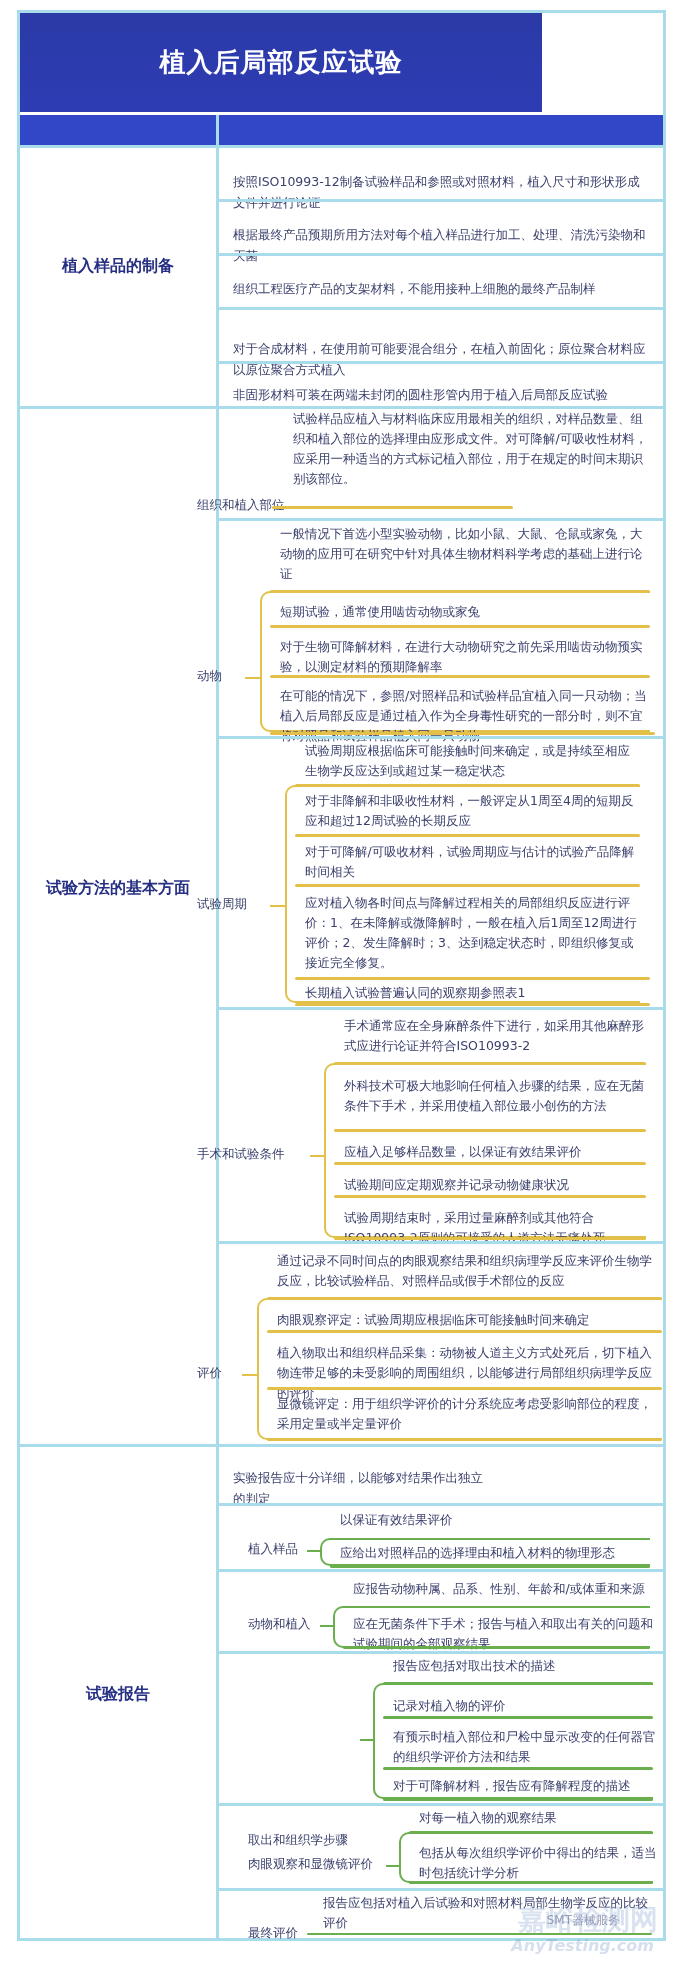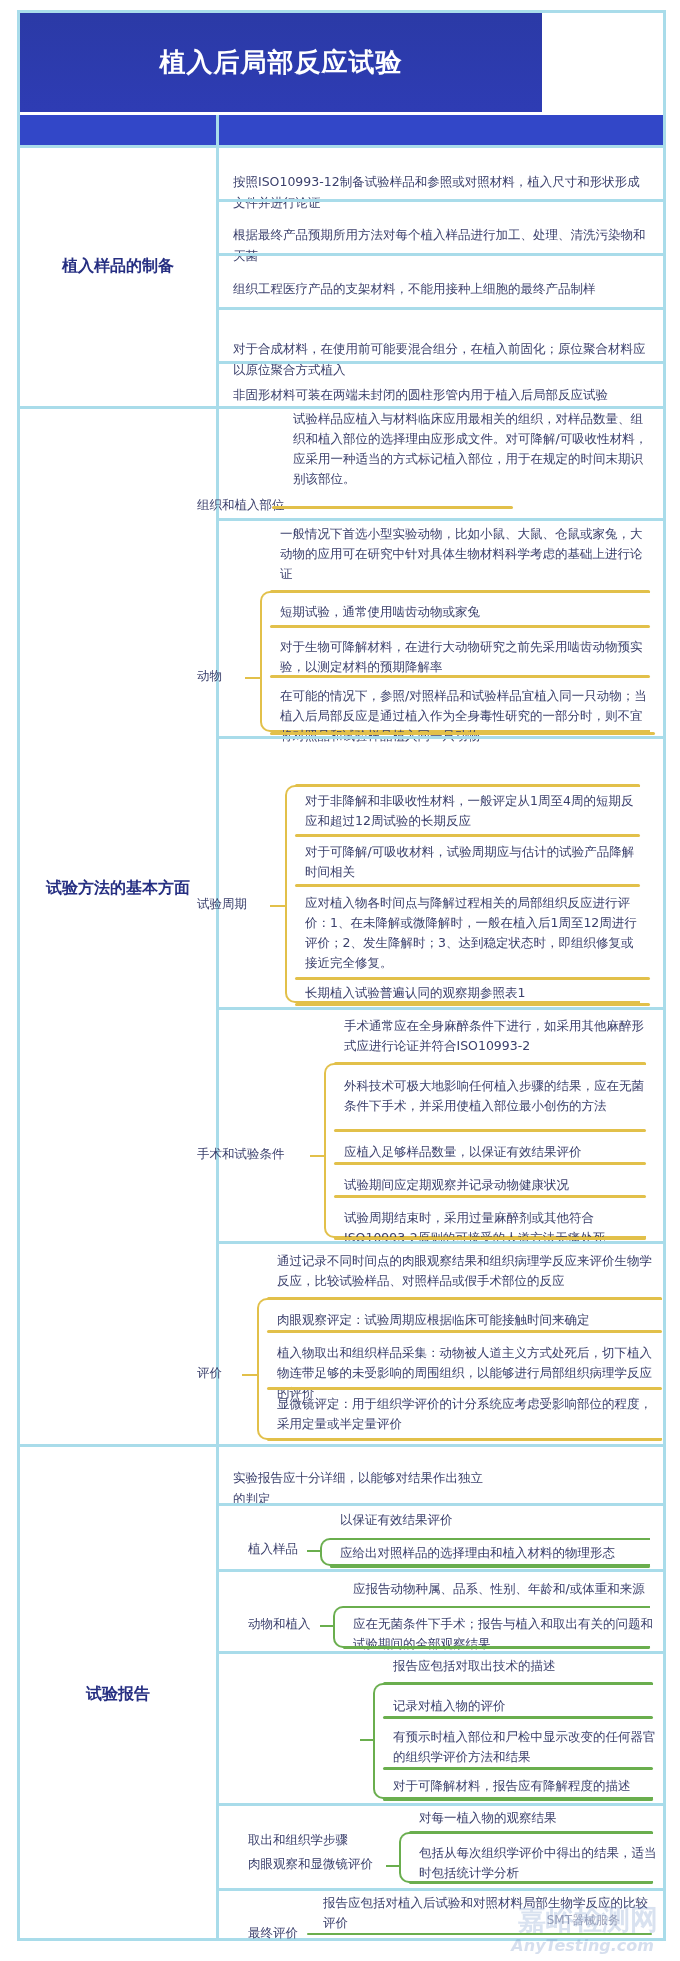--- a/index.html
+++ b/index.html
@@ -81,20 +81,21 @@
   <div class="uline yb" style="left:250px;top:612px;width:380px"></div>
   <div class="item" style="left:260px;top:624px;width:370px">对于生物可降解材料，在进行大动物研究之前先采用啮齿动物预实验，以测定材料的预期降解率</div>
   <div class="uline yb" style="left:250px;top:662px;width:380px"></div>
   <div class="item" style="left:260px;top:673px;width:370px">在可能的情况下，参照/对照样品和试验样品宜植入同一只动物；当植入后局部反应是通过植入作为全身毒性研究的一部分时，则不宜将对照品和试验样品植入同一只动物</div>
   <div class="uline yb" style="left:250px;top:719px;width:385px"></div>
   <div class="hline" style="left:199px;top:723px;width:444px"></div>
 
   <div class="sub-label" style="left:177px;top:883px">试验周期</div>
   <div class="stem yb" style="left:250px;top:892px;width:15px"></div>
   <div class="bracket y" style="left:265px;top:772px;width:355px;height:218px"></div>
+  <div class="item" style="left:285px;top:728px;width:335px">试验周期应根据临床可能接触时间来确定，或是持续至相应生物学反应达到或超过某一稳定状态</div>
   <div class="uline yb" style="left:275px;top:771px;width:345px"></div>
   <div class="item" style="left:285px;top:778px;width:335px">对于非降解和非吸收性材料，一般评定从1周至4周的短期反应和超过12周试验的长期反应</div>
   <div class="uline yb" style="left:275px;top:821px;width:345px"></div>
   <div class="item" style="left:285px;top:829px;width:335px">对于可降解/可吸收材料，试验周期应与估计的试验产品降解时间相关</div>
   <div class="uline yb" style="left:275px;top:871px;width:345px"></div>
   <div class="item" style="left:285px;top:880px;width:340px">应对植入物各时间点与降解过程相关的局部组织反应进行评价：1、在未降解或微降解时，一般在植入后1周至12周进行评价；2、发生降解时；3、达到稳定状态时，即组织修复或接近完全修复。</div>
   <div class="uline yb" style="left:275px;top:964px;width:355px"></div>
   <div class="item" style="left:285px;top:970px;width:340px">长期植入试验普遍认同的观察期参照表1</div>
   <div class="uline yb" style="left:275px;top:990px;width:355px"></div>
   <div class="hline" style="left:199px;top:994px;width:444px"></div>

